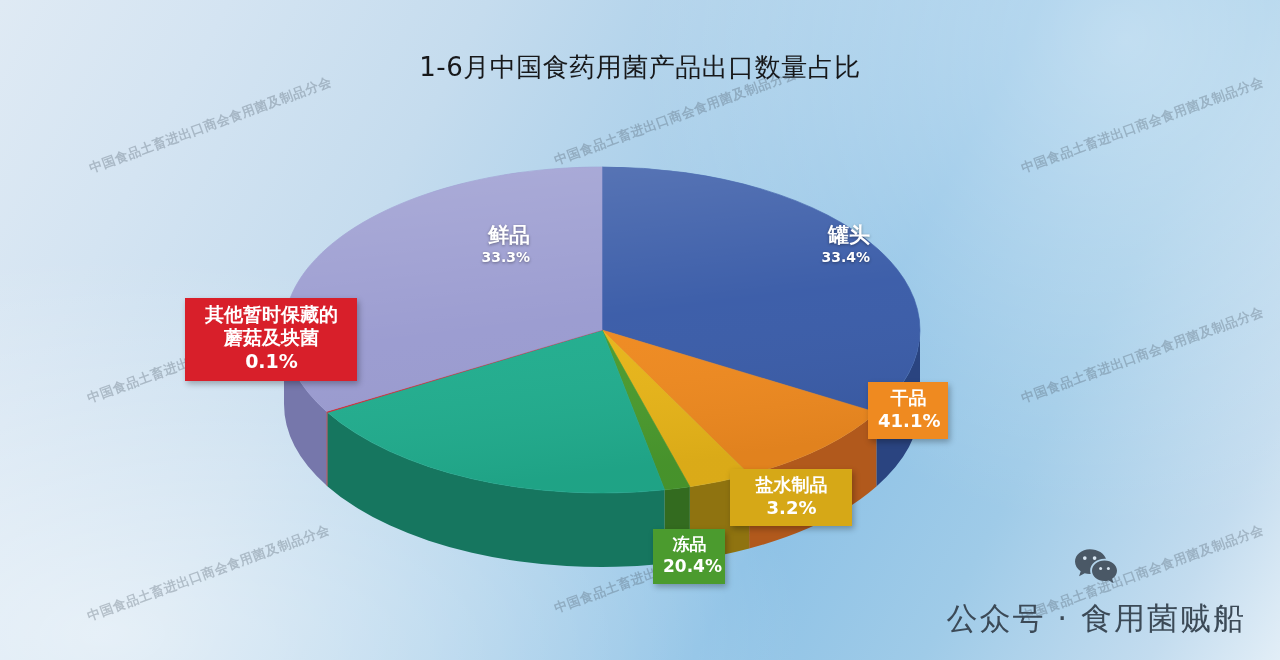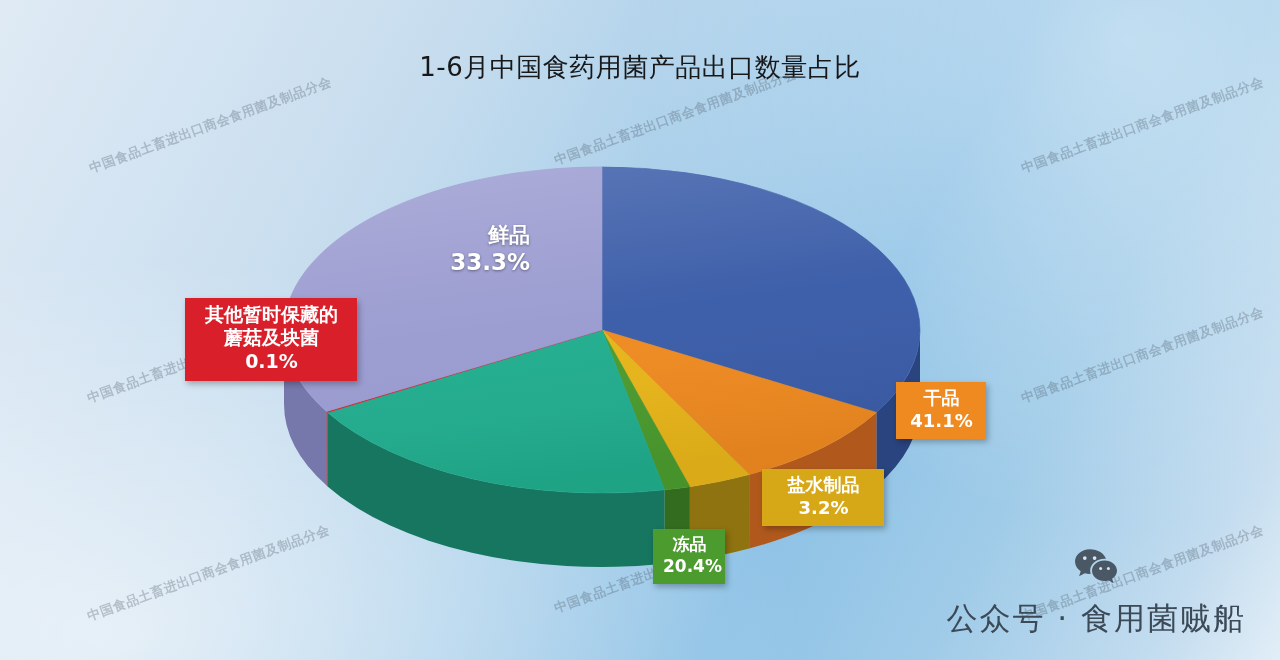--- a/index.html
+++ b/index.html
@@ -82,21 +82,21 @@
     pointer-events: none;
   }
   .slice-label .nm {
     display: block;
     font-size: 21px;
     font-weight: 700;
     line-height: 1.25;
   }
   .slice-label .pc {
     display: block;
-    font-size: 23px;
+    font-size: 14px;
     font-weight: 700;
     line-height: 1.3;
   }
   
   .callout {
     position: absolute;
     text-align: center;
     color: #ffffff;
     font-family: "DejaVu Sans", sans-serif;
     box-shadow: 2px 3px 6px rgba(0,0,0,0.28);
@@ -227,39 +227,43 @@
           <linearGradient id="gloss" x1="0" y1="0" x2="0.25" y2="1">
             <stop offset="0" stop-color="#ffffff" stop-opacity="0.18"></stop>
             <stop offset="0.55" stop-color="#ffffff" stop-opacity="0.02"></stop>
             <stop offset="1" stop-color="#000000" stop-opacity="0.06"></stop>
           </linearGradient>
         </defs>
         <ellipse cx="602" cy="330" rx="318" ry="163" fill="url(#gloss)"></ellipse>
       </svg>
   </div>
 
+  <div class="slice-label" id="label-canned" style="left:700px; top:222px; width:170px;">
+    <span class="nm">罐头</span>
+    <span class="pc">33.4%</span>
+  </div>
 
   <div class="slice-label" id="label-fresh" style="left:360px; top:222px; width:170px;">
     <span class="nm">鲜品</span>
     <span class="pc">33.3%</span>
   </div>
 
 
   <div class="callout" id="callout-other" style="left:185px; top:298px; width:172px; background:#d81f2a;">
     <span class="nm">其他暂时保藏的</span>
     <span class="nm">蘑菇及块菌</span>
     <span class="pc">0.1%</span>
   </div>
 
-  <div class="callout" id="callout-dried" style="left:868px; top:382px; width:90px; background:#ef8a20;margin-left:28px;">
+  <div class="callout" id="callout-dried" style="left:868px; top:382px; width:80px; background:#ef8a20;">
     <span class="nm">干品</span>
     <span class="pc">41.1%</span>
   </div>
 
-  <div class="callout" id="callout-brine" style="left:762px; top:469px; width:122px; background:#d6a817;">
+  <div class="callout" id="callout-brine" style="left:730px; top:469px; width:122px; background:#d6a817;">
     <span class="nm">盐水制品</span>
     <span class="pc">3.2%</span>
   </div>
 
   <div class="callout" id="callout-frozen" style="left:653px; top:529px; width:72px; background:#4b9b2e;">
     <span class="nm">冻品</span>
     <span class="pc">20.4%</span>
   </div>
 
   <div id="footer-brand">

